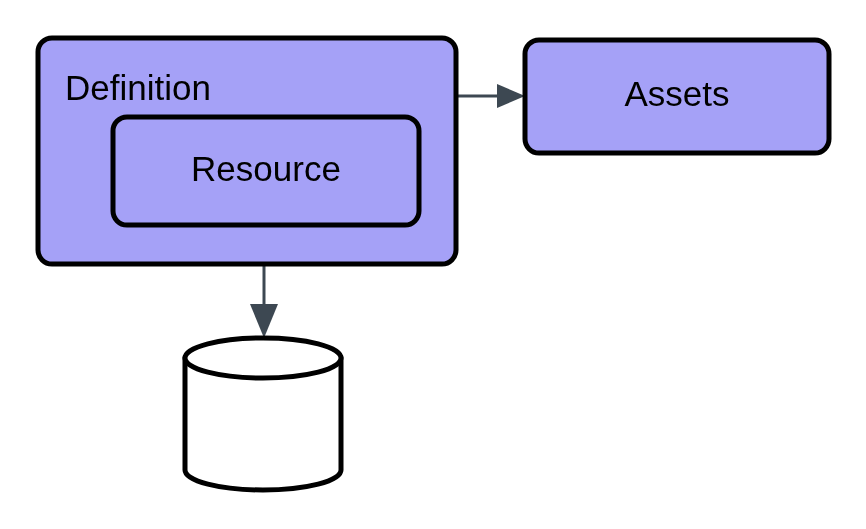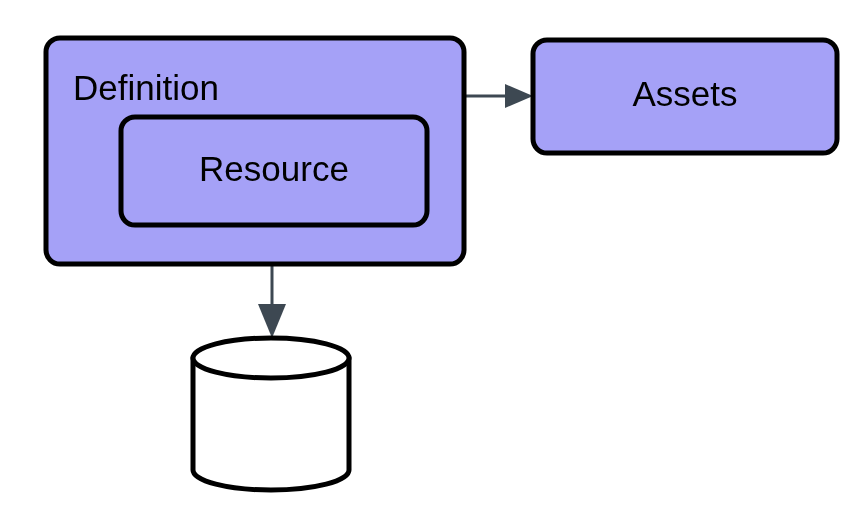--- a/index.html
+++ b/index.html
@@ -11,21 +11,20 @@
     width: 866px;
     height: 529px;
     font-family: "Liberation Sans", sans-serif;
     overflow: hidden;
   }
   #canvas {
     position: relative;
     width: 714px;
     height: 529px;
     background: #ffffff;
-    margin-left: 8px;
   }
   #diagram-svg {
     position: absolute;
     left: 0;
     top: 0;
     width: 866px;
     height: 529px;
     display: block;
   }
   .node-label {

